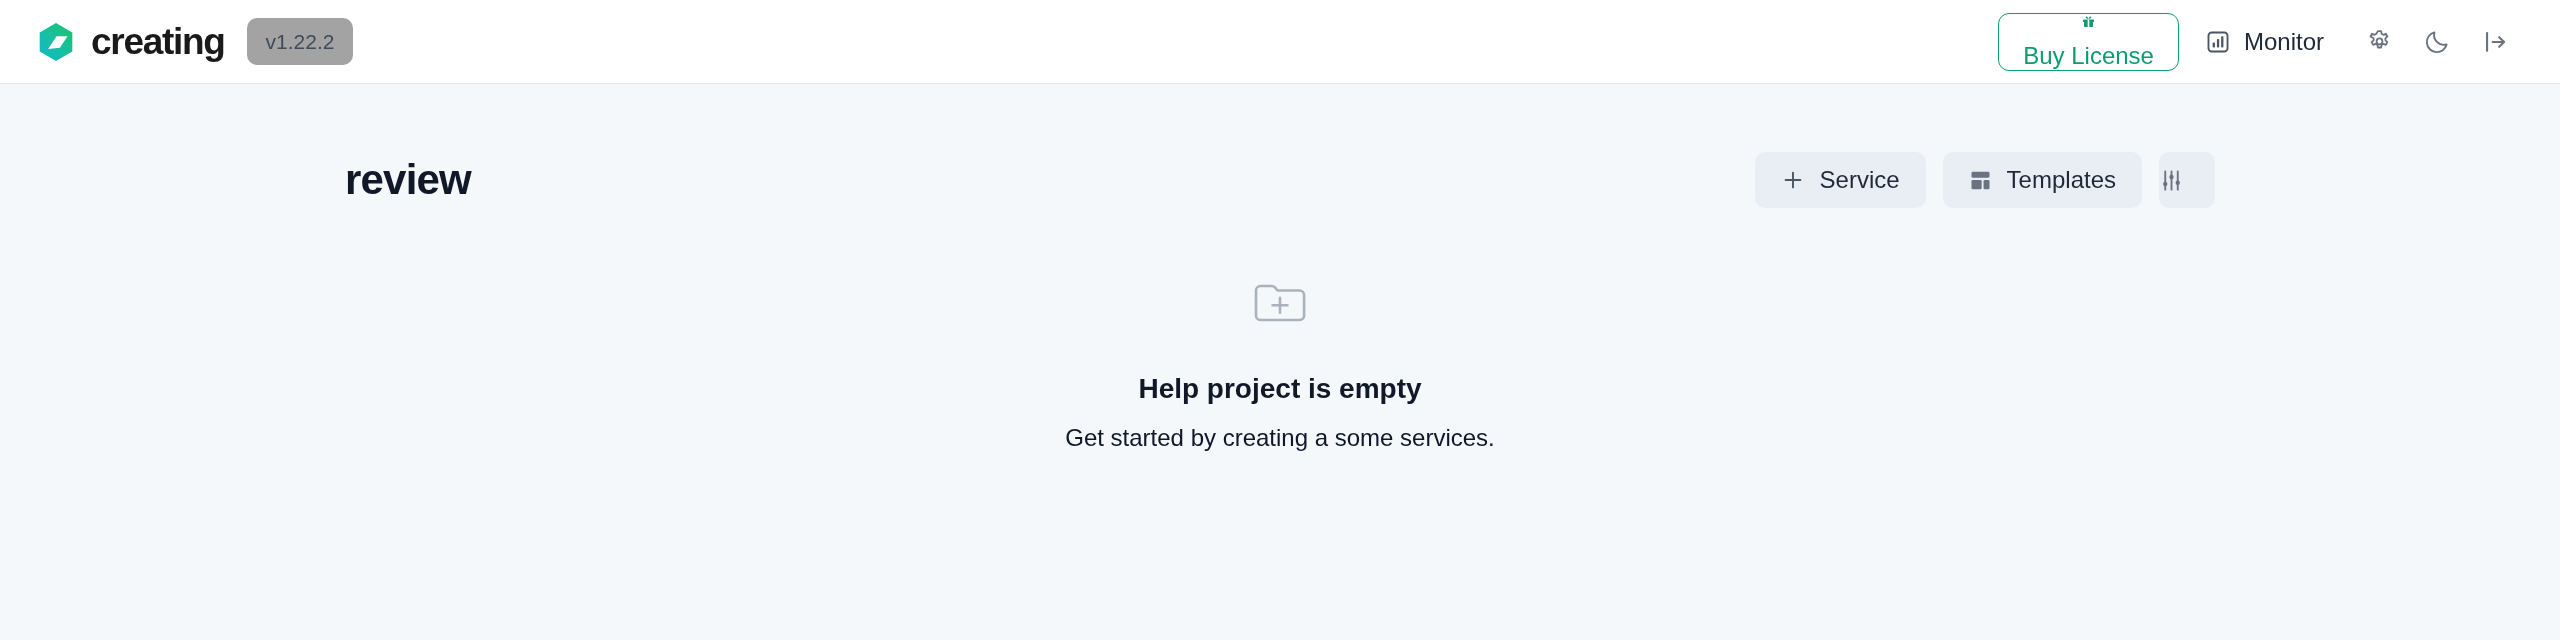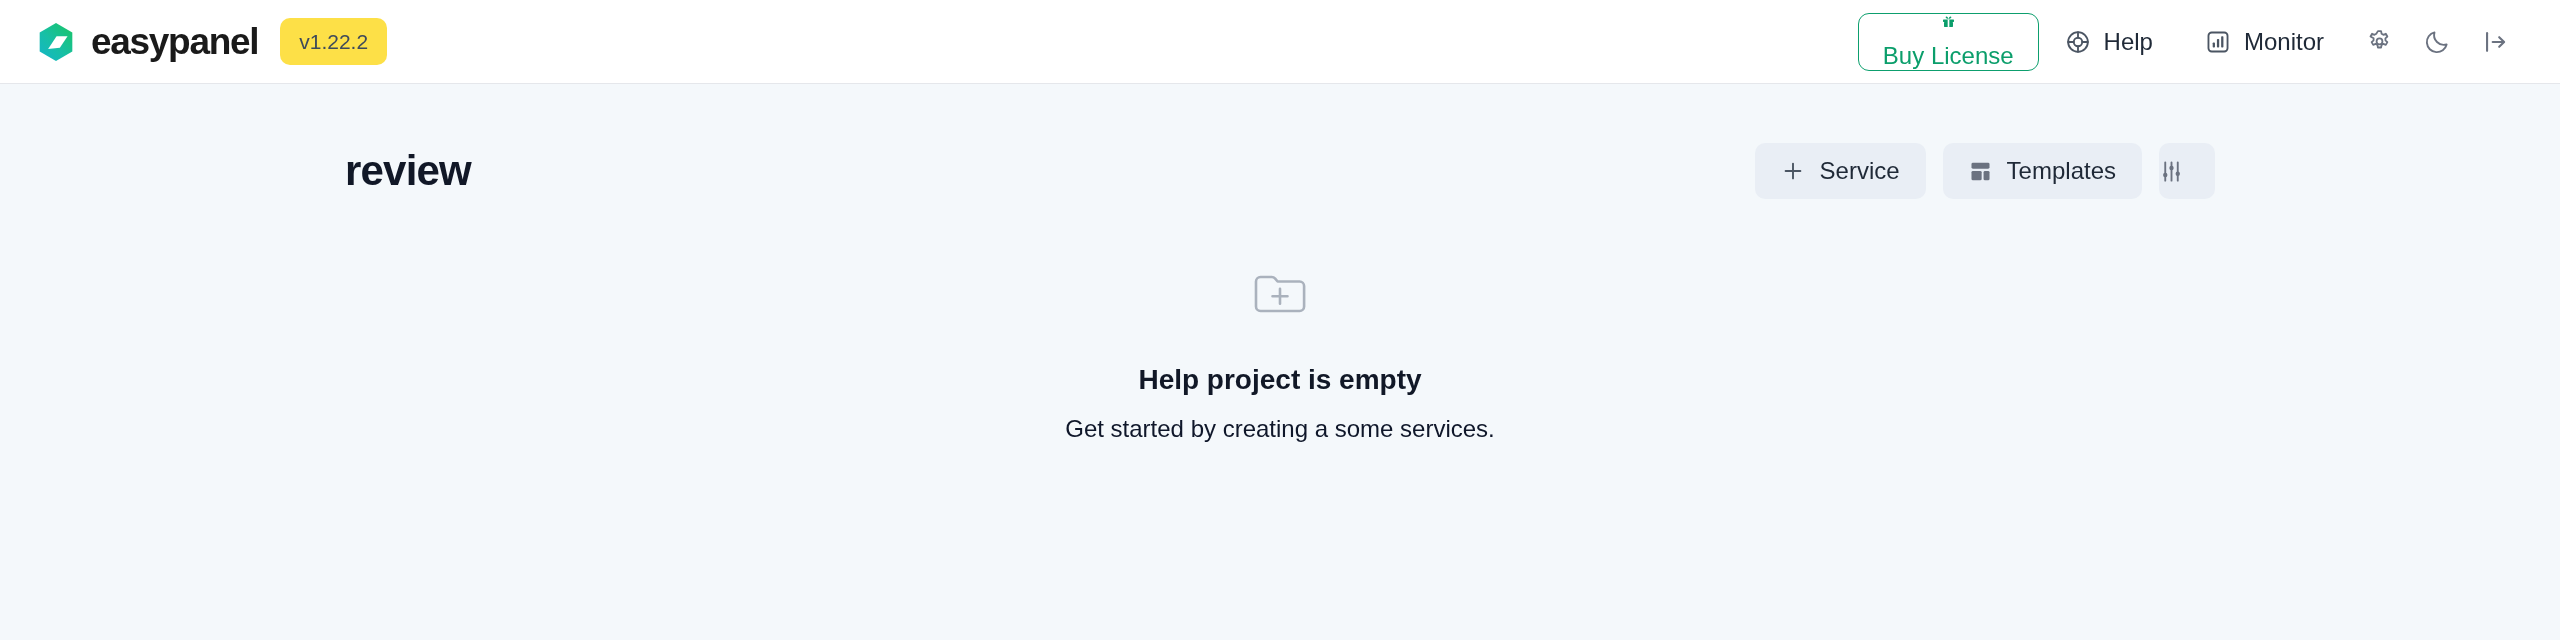--- a/index.html
+++ b/index.html
@@ -51,21 +51,21 @@
     white-space: nowrap;
   }
 
   .pill {
     display: inline-flex;
     align-items: center;
     gap: 11px;
     height: 47px;
     padding: 0 19px;
     border-radius: 10px;
-    background: #fde047;
+    background: #a3a3a3;
     color: #3f4a5a;
     font-size: 21px;
     white-space: nowrap;
   }
 
   .pill .pill-label { line-height: 1; }
 
   .pill-icon { flex: none; display: block; }
 
   .header-spacer { flex: 1 1 auto; }
@@ -124,21 +124,21 @@
 
   
   .page-body {
     height: 556px;
     background: #f4f8fb;
     padding: 0 38px;
   }
 
   .page-inner {
     max-width: 2470px;
-    margin: 7px auto;
+    margin: 16px auto;
     padding: 0 300px;
   }
 
   .page-toolbar {
     display: flex;
     align-items: center;
     justify-content: space-between;
     padding-top: 52px;
   }
 
@@ -215,21 +215,21 @@
         <defs>
           <linearGradient id="epGrad" x1="6" y1="42" x2="42" y2="8" gradientUnits="userSpaceOnUse">
             <stop offset="0" stop-color="#15b6c6"></stop>
             <stop offset="0.45" stop-color="#17bfa6"></stop>
             <stop offset="1" stop-color="#19c46a"></stop>
           </linearGradient>
         </defs>
         <path d="M24 3.4 41.8 13.7 41.8 34.3 24 44.6 6.2 34.3 6.2 13.7 Z" fill="url(#epGrad)"></path>
         <path d="M15.4 31.6 L24.6 17.6 L36.6 17.6 L28.2 30.2 Z" fill="#ffffff"></path>
       </svg>
-      <span class="brand-name">easypanel</span>
+      <span class="brand-name">creating</span>
     </a>
 
     <div class="pill">
       <span class="pill-label">v1.22.2</span>
     </div>
 
 
   </div>
 
   <div class="header-spacer"></div>
@@ -240,28 +240,20 @@
       <svg width="25" height="25" viewBox="0 0 24 24" fill="none" aria-hidden="true">
         <rect x="2.6" y="9.4" width="18.8" height="4.2" rx="0.8" fill="#0b9e6b"></rect>
         <rect x="4.3" y="13.6" width="15.4" height="8.6" rx="1" fill="#0b9e6b"></rect>
         <rect x="10.6" y="9.4" width="2.8" height="12.8" fill="#ffffff"></rect>
         <path d="M12 8.6c-1.1-3-2.4-4.4-3.7-4.2-1.1.2-1.5 1.5-.7 2.6.7.9 2.3 1.4 4.4 1.6Z" fill="#0b9e6b"></path>
         <path d="M12 8.6c1.1-3 2.4-4.4 3.7-4.2 1.1.2 1.5 1.5.7 2.6-.7.9-2.3 1.4-4.4 1.6Z" fill="#0b9e6b"></path>
       </svg>
       <span class="btn-label">Buy License</span>
     </button>
 
-    <button class="nav-link">
-      <svg width="26" height="26" viewBox="0 0 24 24" fill="none" aria-hidden="true">
-        <circle cx="12" cy="12" r="9.1" stroke="#4b5563" stroke-width="1.7"></circle>
-        <circle cx="12" cy="12" r="3.9" stroke="#4b5563" stroke-width="1.7"></circle>
-        <path d="M12 2.9v5.2M12 15.9v5.2M2.9 12h5.2M15.9 12h5.2" stroke="#4b5563" stroke-width="1.7" stroke-linecap="round"></path>
-      </svg>
-      <span class="nav-label">Help</span>
-    </button>
 
     <button class="nav-link">
       <svg width="26" height="26" viewBox="0 0 24 24" fill="none" aria-hidden="true">
         <rect x="3.2" y="3.2" width="17.6" height="17.6" rx="3" stroke="#4b5563" stroke-width="1.7"></rect>
         <rect x="7.1" y="12.5" width="2.1" height="4.6" rx="0.7" fill="#4b5563"></rect>
         <rect x="11" y="9.3" width="2.1" height="7.8" rx="0.7" fill="#4b5563"></rect>
         <rect x="14.9" y="6.6" width="2.1" height="10.5" rx="0.7" fill="#4b5563"></rect>
       </svg>
       <span class="nav-label">Monitor</span>
     </button>

